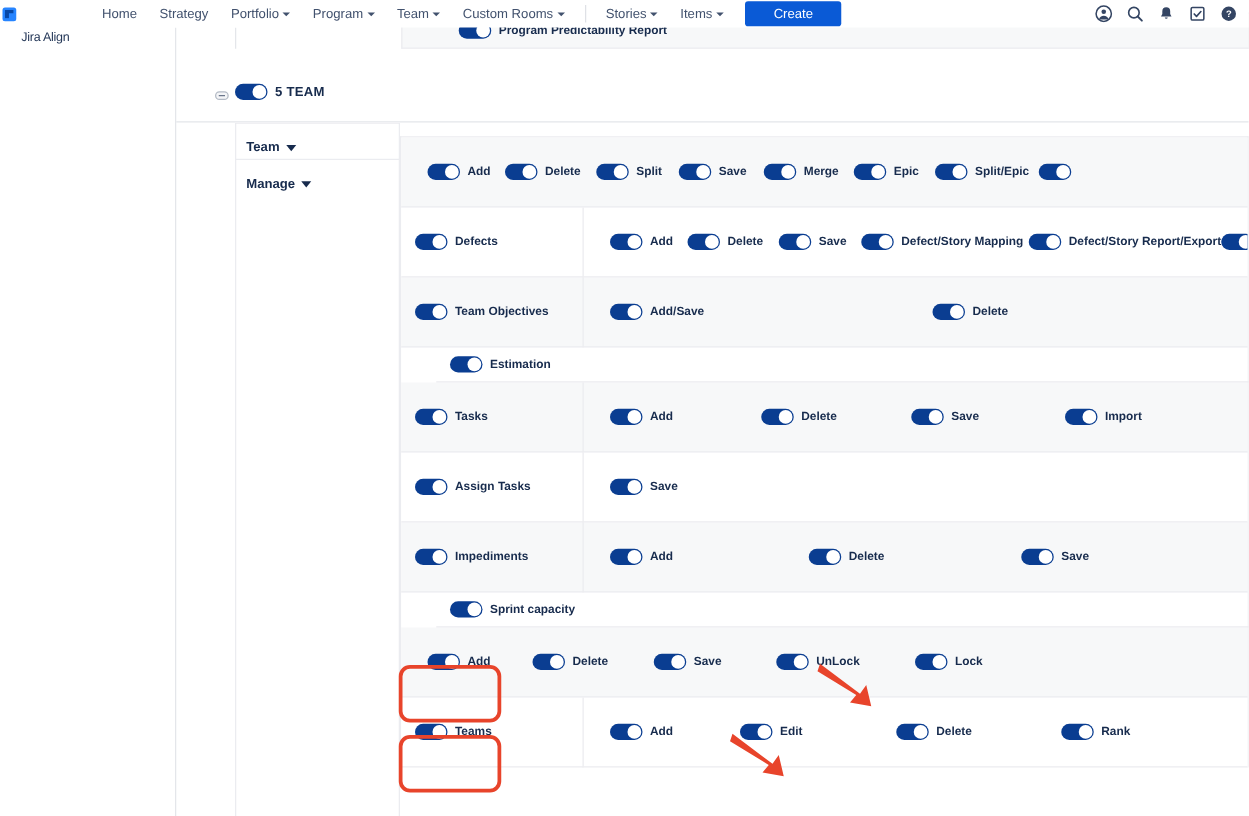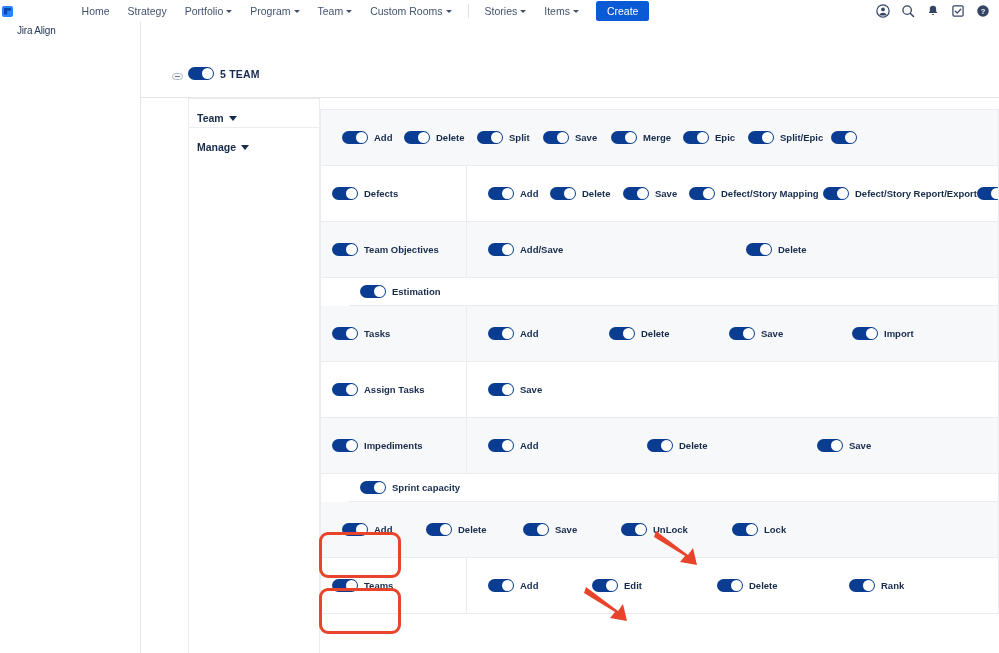--- a/index.html
+++ b/index.html
@@ -42,21 +42,21 @@
   .caret {
     width: 0; height: 0; border-left: 3px solid transparent;
     border-right: 3px solid transparent; border-top: 3.5px solid #42526e;
     margin-top: 1px;
   }
   .nav-sep {
     width: 1px; height: 14px; background: #dfe1e6; margin: 0 7px;
   }
   .create-btn {
     background: #0a5ad6; color: #ffffff; font-size: 10.5px;
-    padding: 4px 11px; border-radius: 2.5px; margin-left: 8px;
+    padding: 4px 23px; border-radius: 2.5px; margin-left: 8px;
     cursor: pointer; white-space: nowrap;
   }
   .nav-right {
     margin-left: auto; display: flex; align-items: center;
     gap: 11px; margin-right: 9px;
   }
   .nav-ic { cursor: pointer; display: flex; align-items: center; }
 
   
   .divider-v {
@@ -250,20 +250,29 @@
             <text x="8" y="11.4" font-size="8.6" font-family="Liberation Sans, sans-serif" font-weight="bold" fill="#ffffff" text-anchor="middle">?</text>
           </svg>
       </span>
     </div>
   </div>
 
   <div class="divider-v"></div>
 
   <div class="content">
 
+    <div class="cutrow">
+      <div class="colsep"></div>
+      <div class="cutrow-inner">
+        <div class="tgwrap">
+          <span class="tg"></span>
+          <span class="tg-lbl">Program Predictability Report</span>
+        </div>
+      </div>
+    </div>
 
     <div class="teamhdr">
       <span class="expander"></span>
       <span class="tg"></span>
       <span class="teamhdr-label">5 TEAM</span>
     </div>
     <div class="hr-line"></div>
 
     <div class="lvl-col team">
       <span class="lvl-label">

